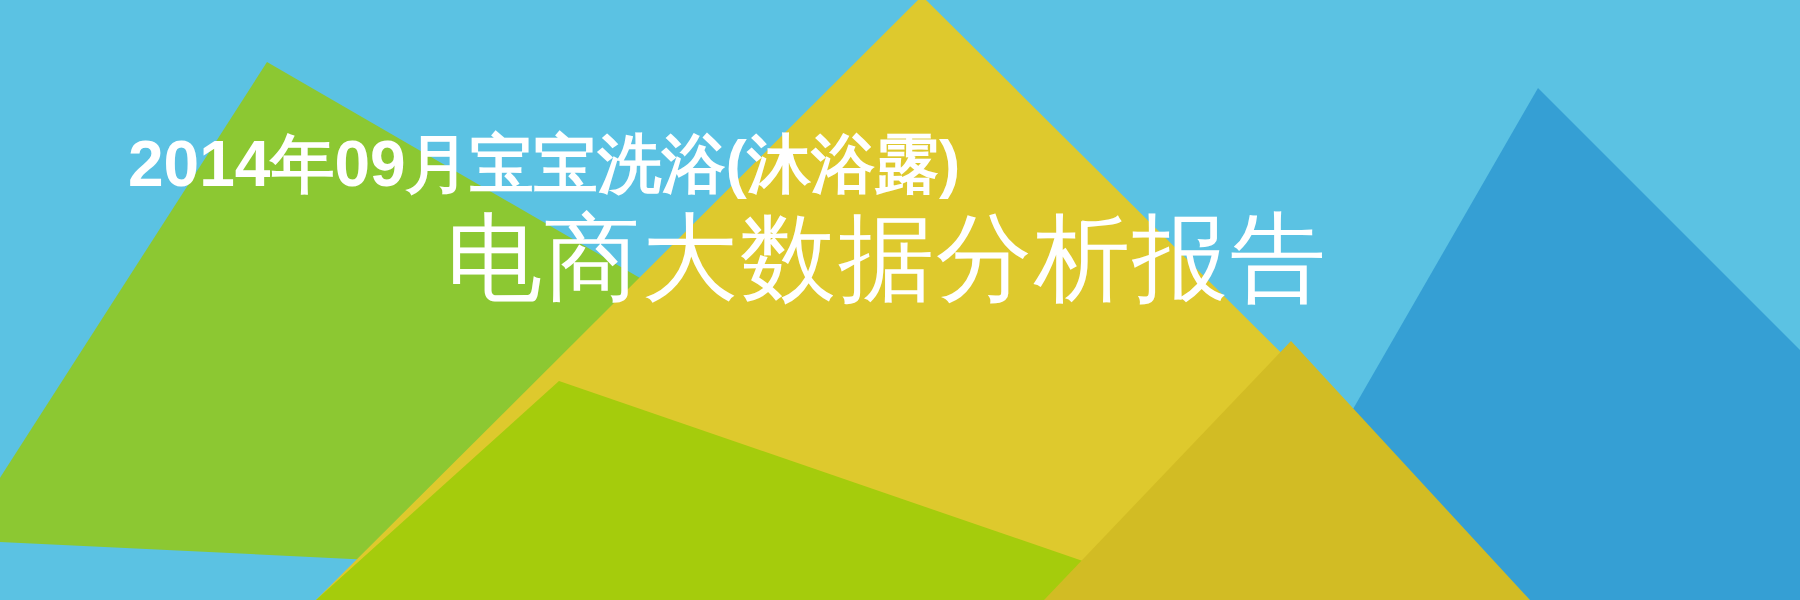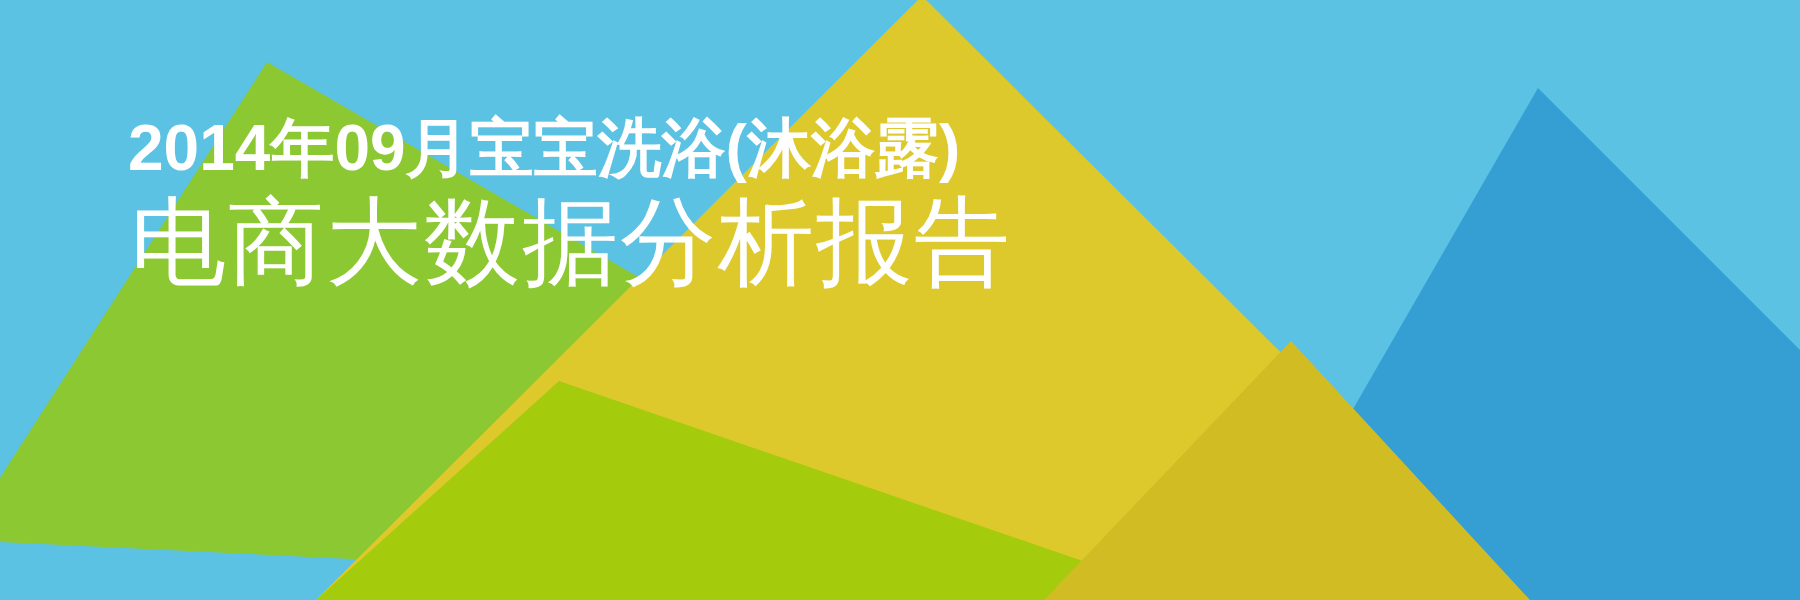--- a/index.html
+++ b/index.html
@@ -18,21 +18,21 @@
   #bg-svg {
     position: absolute;
     inset: 0;
     width: 1800px;
     height: 600px;
     display: block;
   }
   #title-block {
     position: absolute;
     left: 128px;
-    top: 116px;
+    top: 132px;
     width: 1200px;
     z-index: 5;
     pointer-events: none;
   }
   .title-line {
     color: #ffffff;
     white-space: nowrap;
     line-height: 1.0;
   }
   #title-line-1 {
@@ -40,20 +40,21 @@
     font-weight: 700;
     letter-spacing: 0px;
     margin: 0 0 14px 0;
   }
   #title-line-2 {
     font-size: 96px;
     font-weight: 400;
     letter-spacing: 2px;
     margin: 0;
     margin-left: 2px;
+    text-align: right;
   }
 </style>
 </head>
 <body>
 
 <div id="banner">
 
   <svg id="bg-svg" viewBox="0 0 1800 600" preserveAspectRatio="none" aria-hidden="true">
     <rect x="0" y="0" width="1800" height="600" fill="#5BC2E3"></rect>
 

